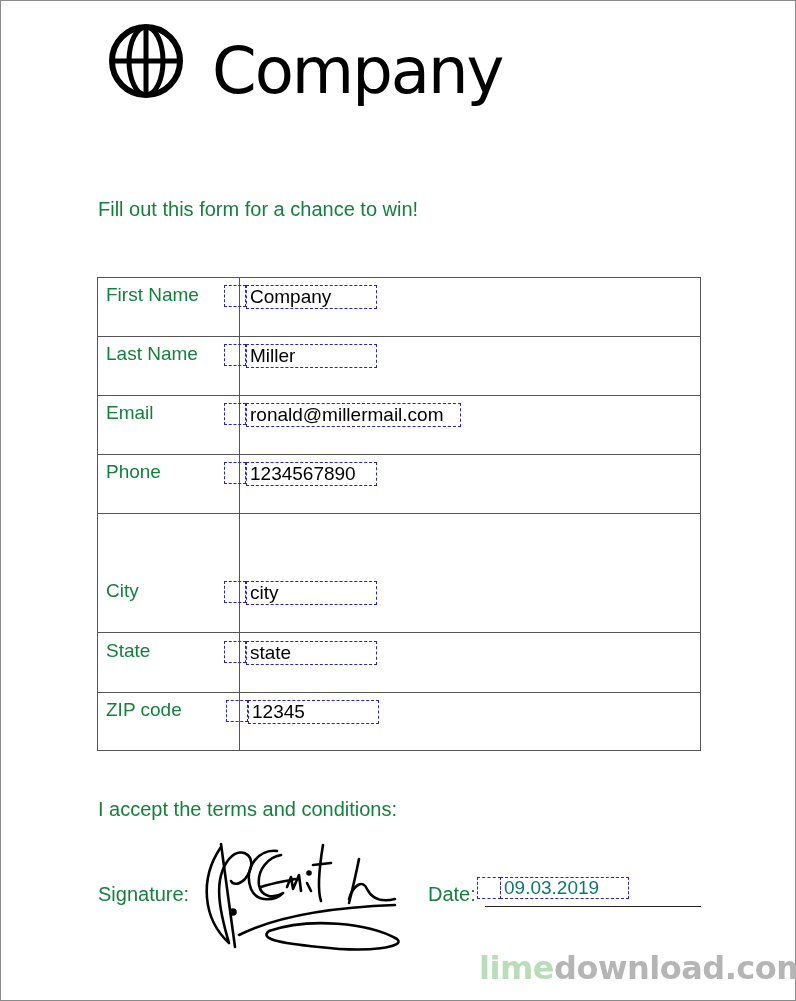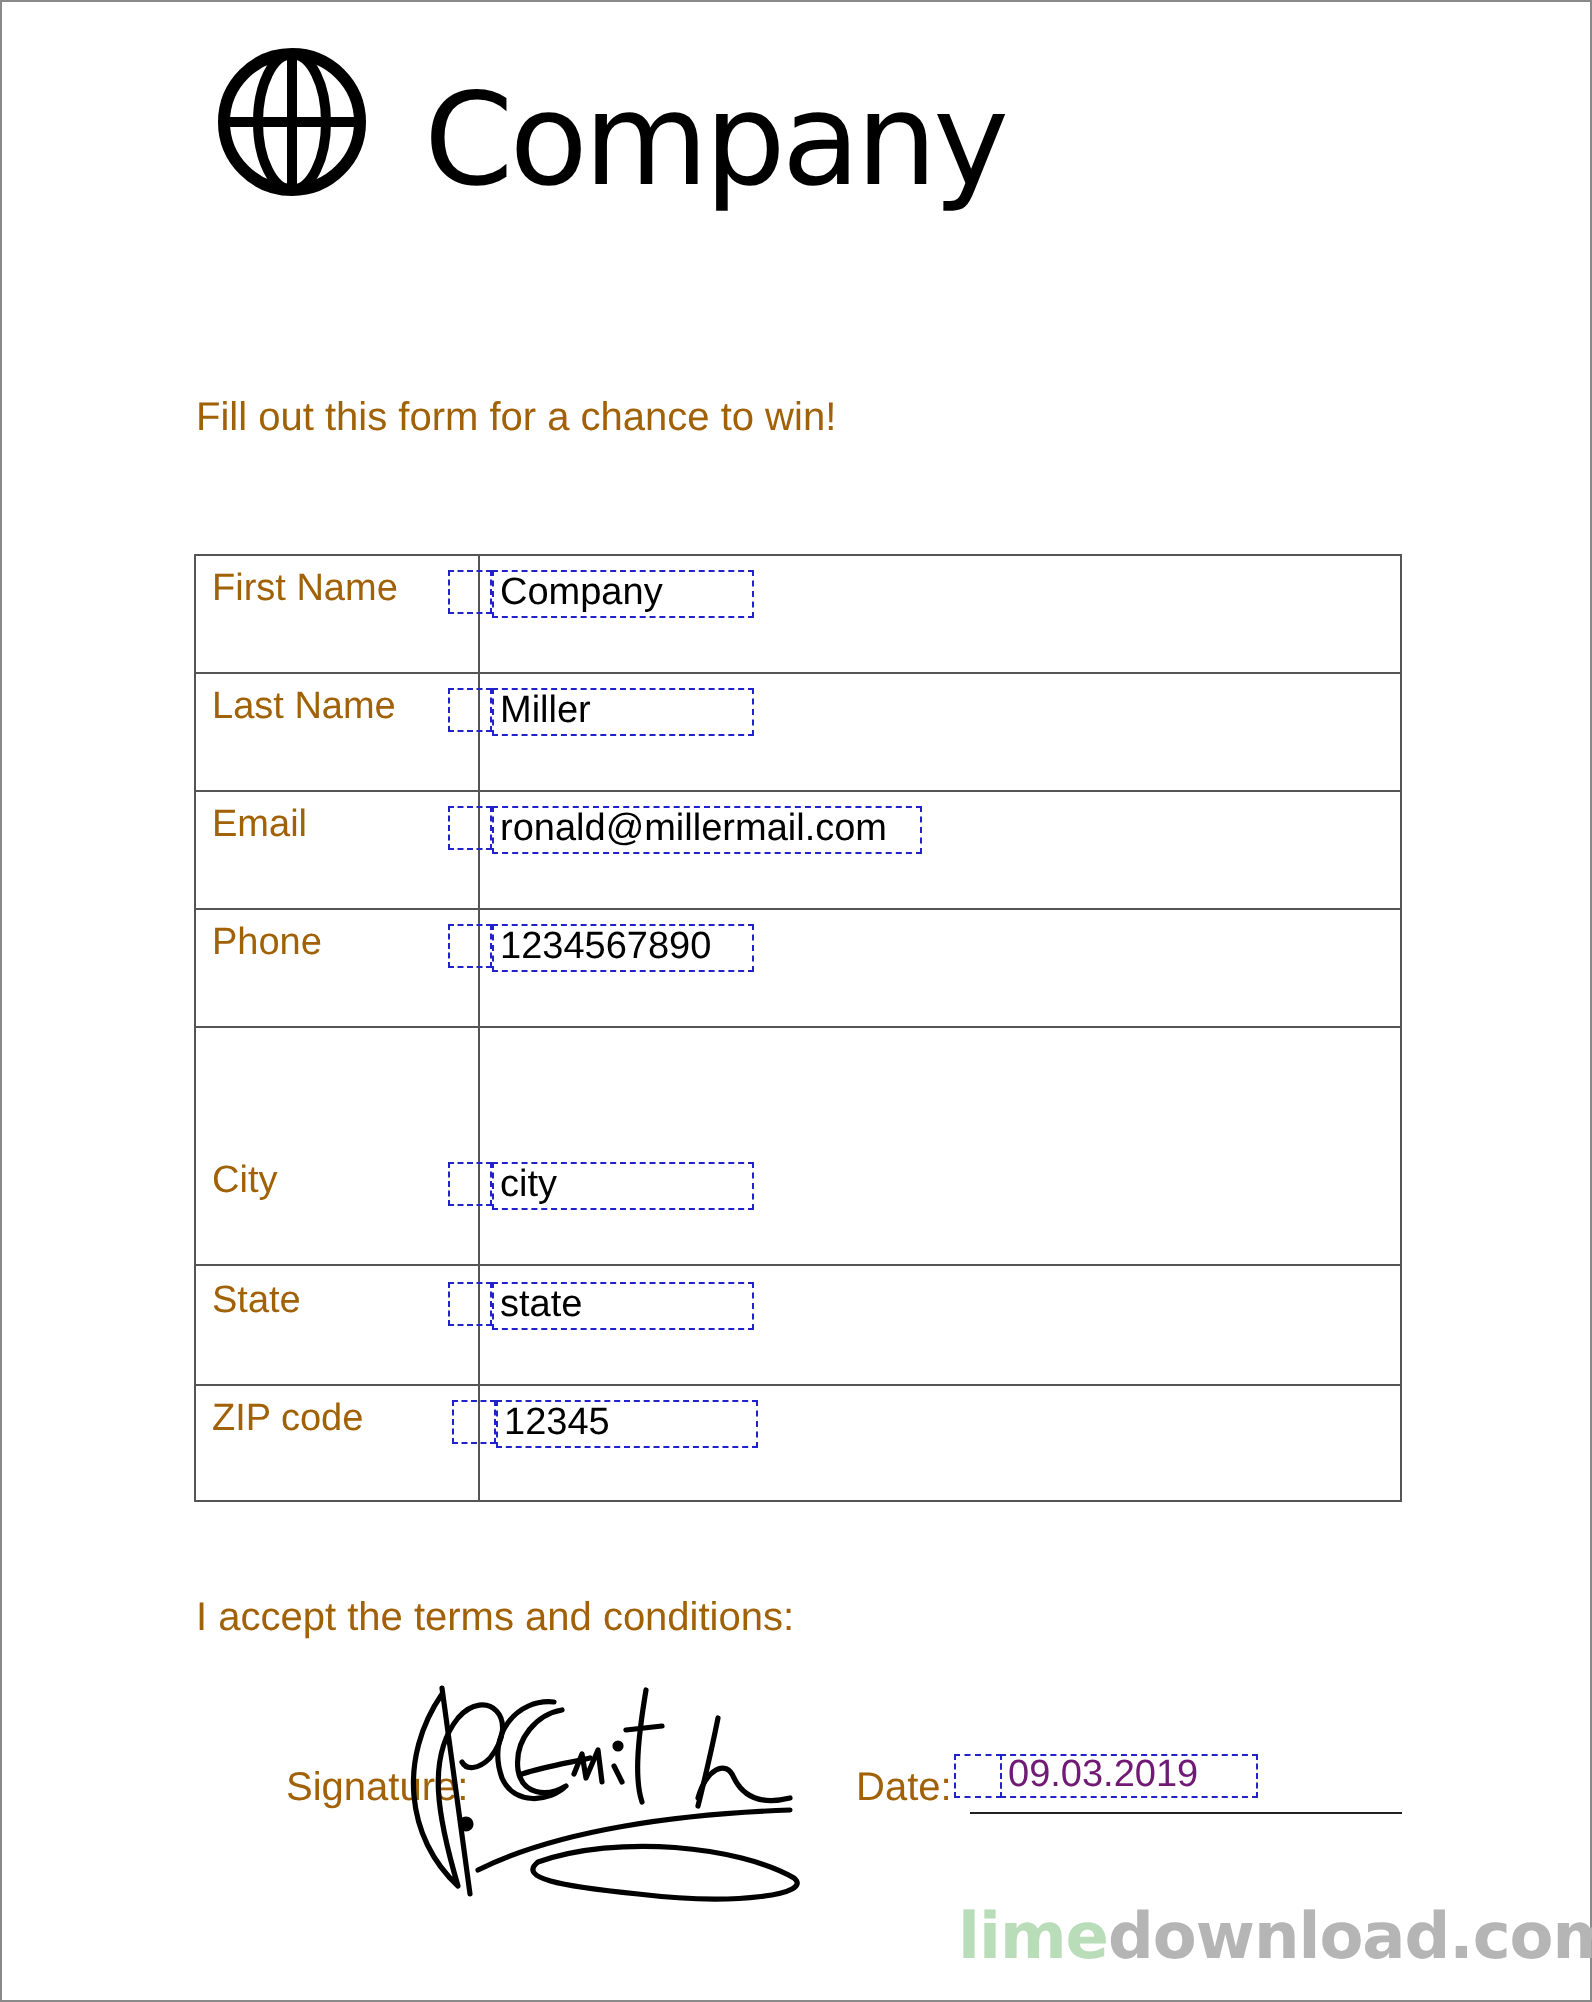--- a/index.html
+++ b/index.html
@@ -8,21 +8,21 @@
       position: absolute; left: 0; top: 0; width: 794px; height: 999px;
       border: 1px solid #8a8a8a; background: #fff;
     }
     .logo { position: absolute; left: 106px; top: 21px; width: 78px; height: 78px; }
     .title {
       position: absolute; left: 211px; top: 38px;
       font-family: "DejaVu Sans", sans-serif; font-weight: normal;
       font-size: 64px; letter-spacing: -2px; color: #000; line-height: 1;
     }
     .intro, .terms, .sig-label, .date-label, .row-label {
-      font-family: "Liberation Sans", sans-serif; color: #a16207;
+      font-family: "Liberation Sans", sans-serif; color: #15803d;
     }
     .intro { position: absolute; left: 97px; top: 197px; font-size: 20px; }
     .form-table {
       position: absolute; left: 96px; top: 276px; width: 604px; height: 474px;
       border: 1px solid #555; box-sizing: border-box;
     }
     .col-divider {
       position: absolute; left: 141px; top: 0; bottom: 0; width: 1px; background: #555;
     }
     .row {
@@ -36,35 +36,35 @@
       border: 1px dashed #2222cc; box-sizing: border-box;
     }
     .field {
       position: absolute; left: 148px; top: 7px; width: 131px; height: 24px;
       border: 1px dashed #2222cc; box-sizing: border-box;
       font-family: "Liberation Sans", sans-serif; font-size: 19px; color: #000;
       padding-left: 3px; line-height: 22px; white-space: nowrap; overflow: visible;
     }
     .field.wide { width: 215px; }
     .terms { position: absolute; left: 97px; top: 797px; font-size: 20px; }
-    .sig-label { position: absolute; left: 97px; top: 882px; font-size: 20px; margin-left: 45px; }
+    .sig-label { position: absolute; left: 97px; top: 882px; font-size: 20px; }
     .signature { position: absolute; left: 198px; top: 838px; width: 210px; height: 115px; }
     .date-label { position: absolute; left: 427px; top: 882px; font-size: 20px; }
     .date-line {
       position: absolute; left: 484px; top: 905px; width: 216px; height: 1px;
       background: #222;
     }
     .date-marker {
       position: absolute; left: 476px; top: 876px; width: 24px; height: 22px;
       border: 1px dashed #2222cc; box-sizing: border-box;
     }
     .date-field {
       position: absolute; left: 499px; top: 876px; width: 129px; height: 22px;
       border: 1px dashed #2222cc; box-sizing: border-box;
-      font-family: "Liberation Sans", sans-serif; font-size: 19px; color: #701a75;
+      font-family: "Liberation Sans", sans-serif; font-size: 19px; color: #0f766e;
       padding-left: 3px; line-height: 20px; white-space: nowrap;
     }
     .watermark {
       position: absolute; left: 478px; top: 951px;
       font-family: "DejaVu Sans", sans-serif; font-weight: bold; font-size: 32px;
       letter-spacing: -0.5px; line-height: 1;
     }
     .wm-lime { color: #b9dcb9; }
     .wm-rest { color: #b5b5b5; }
   </style>

